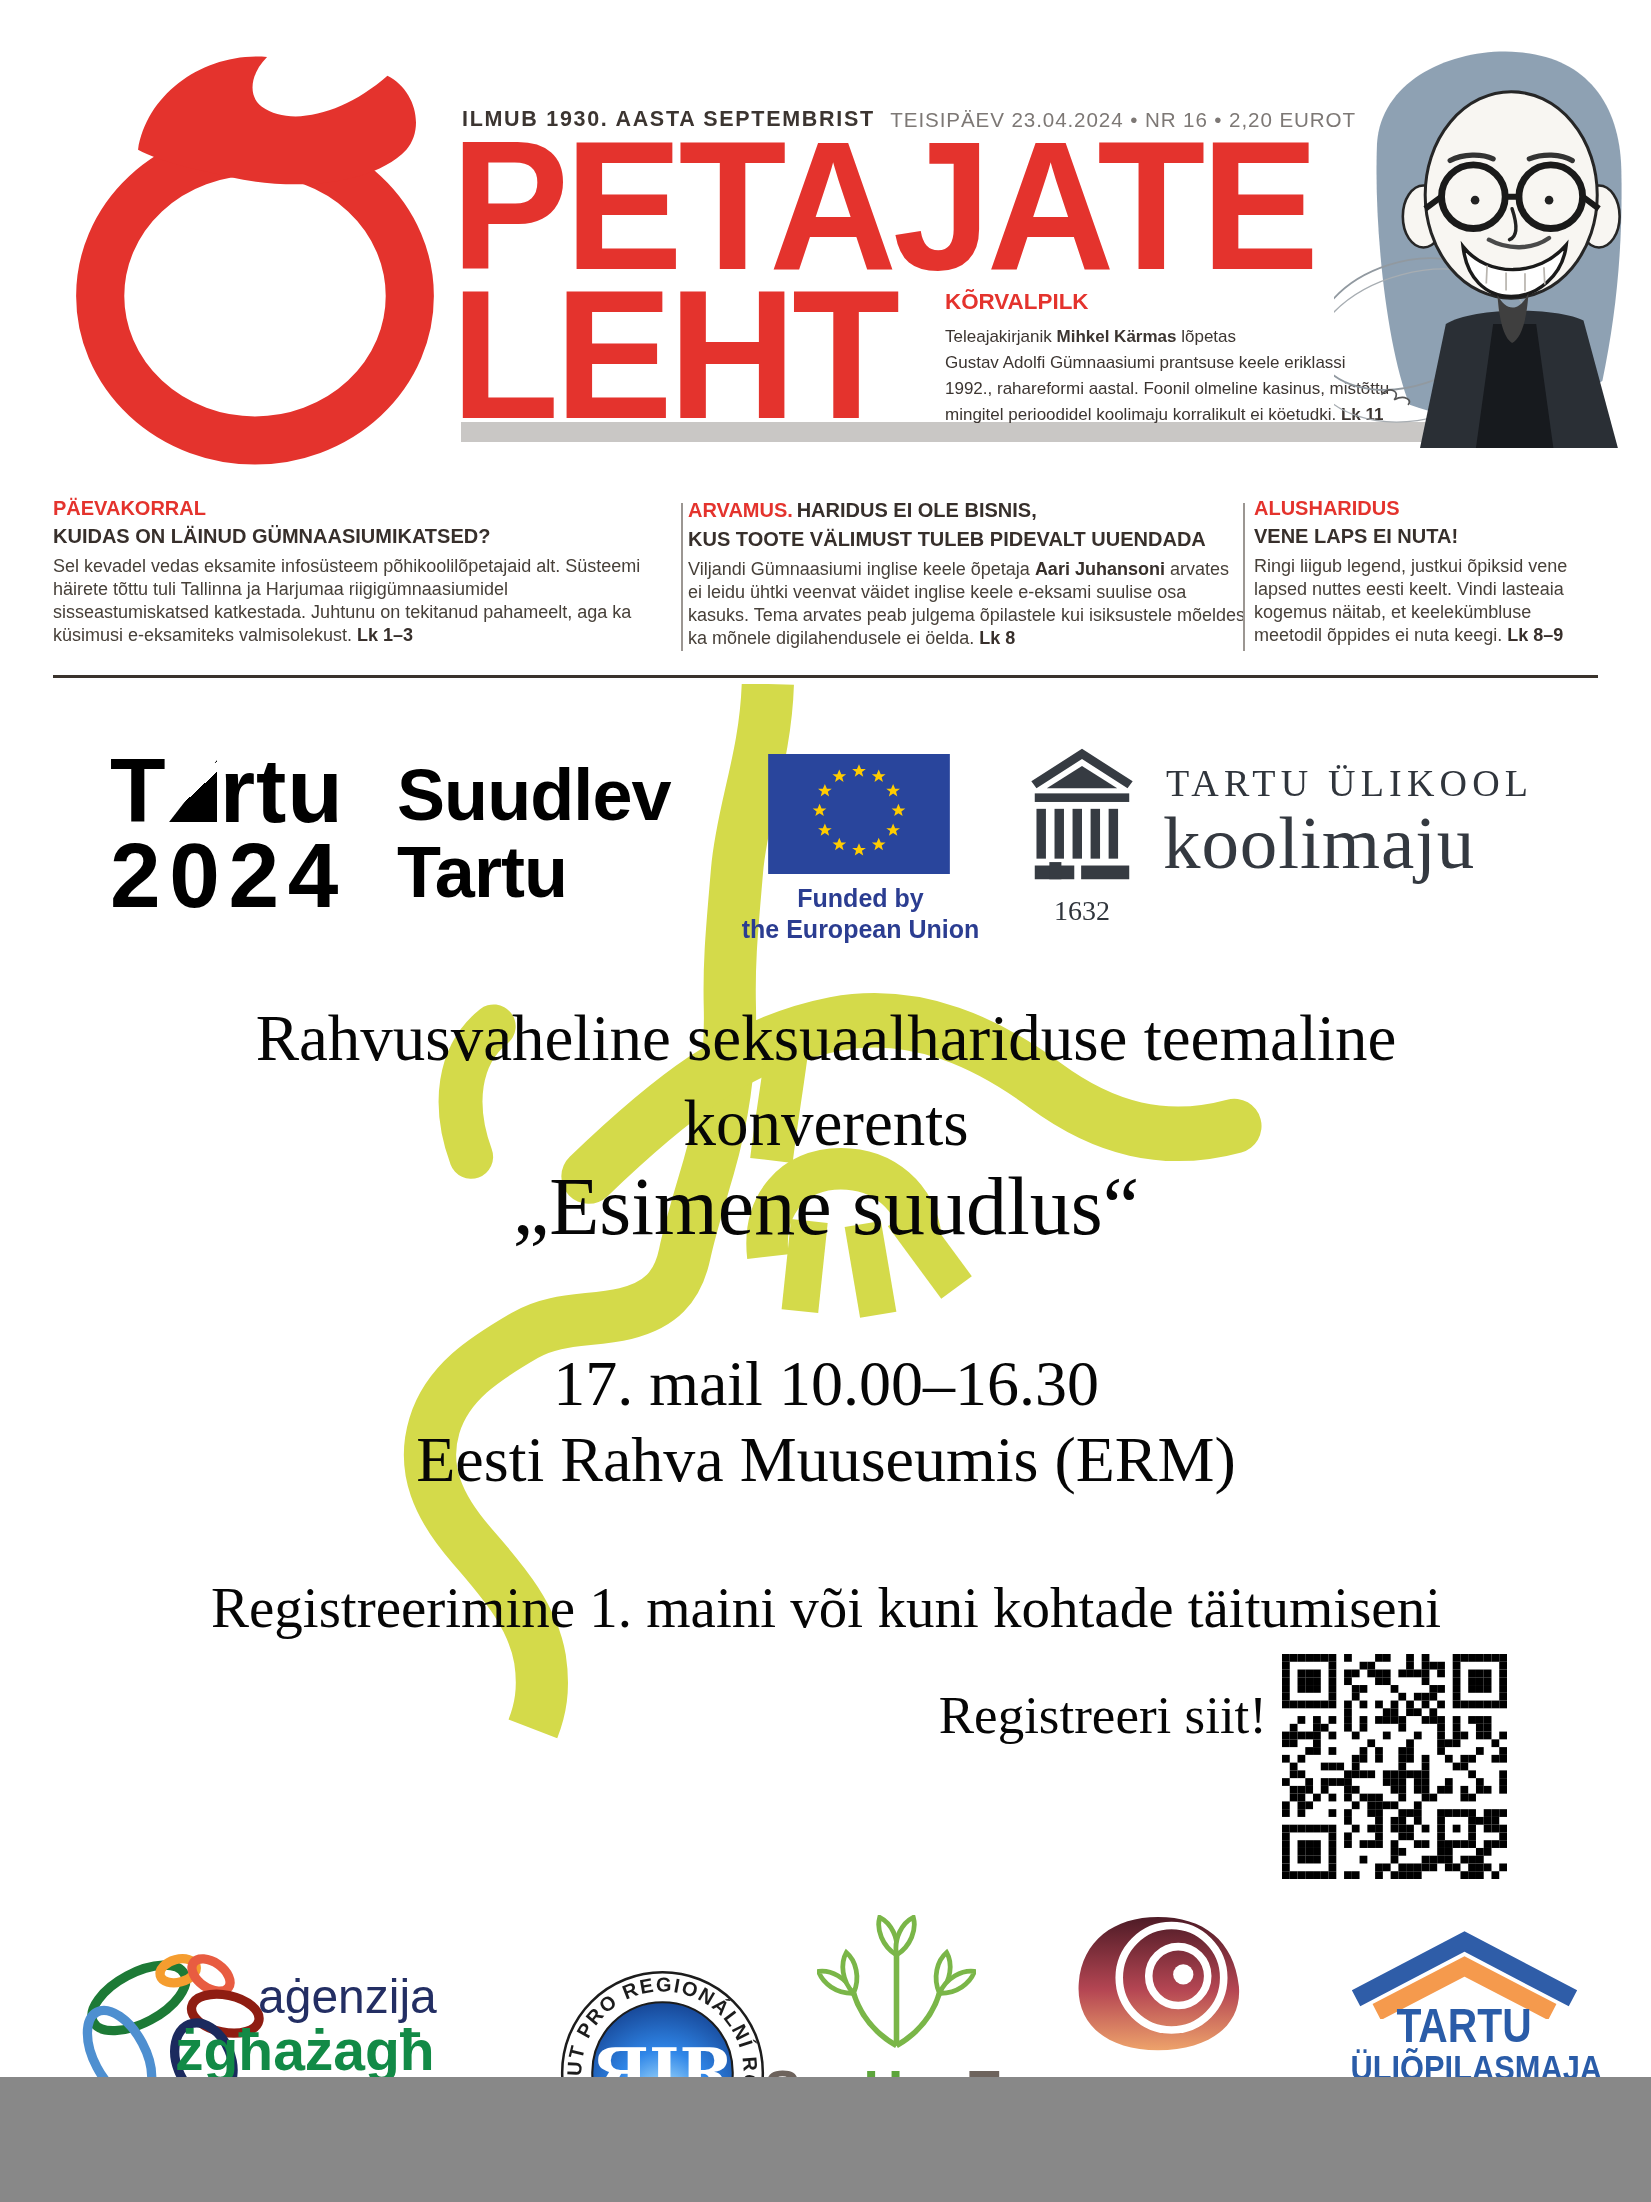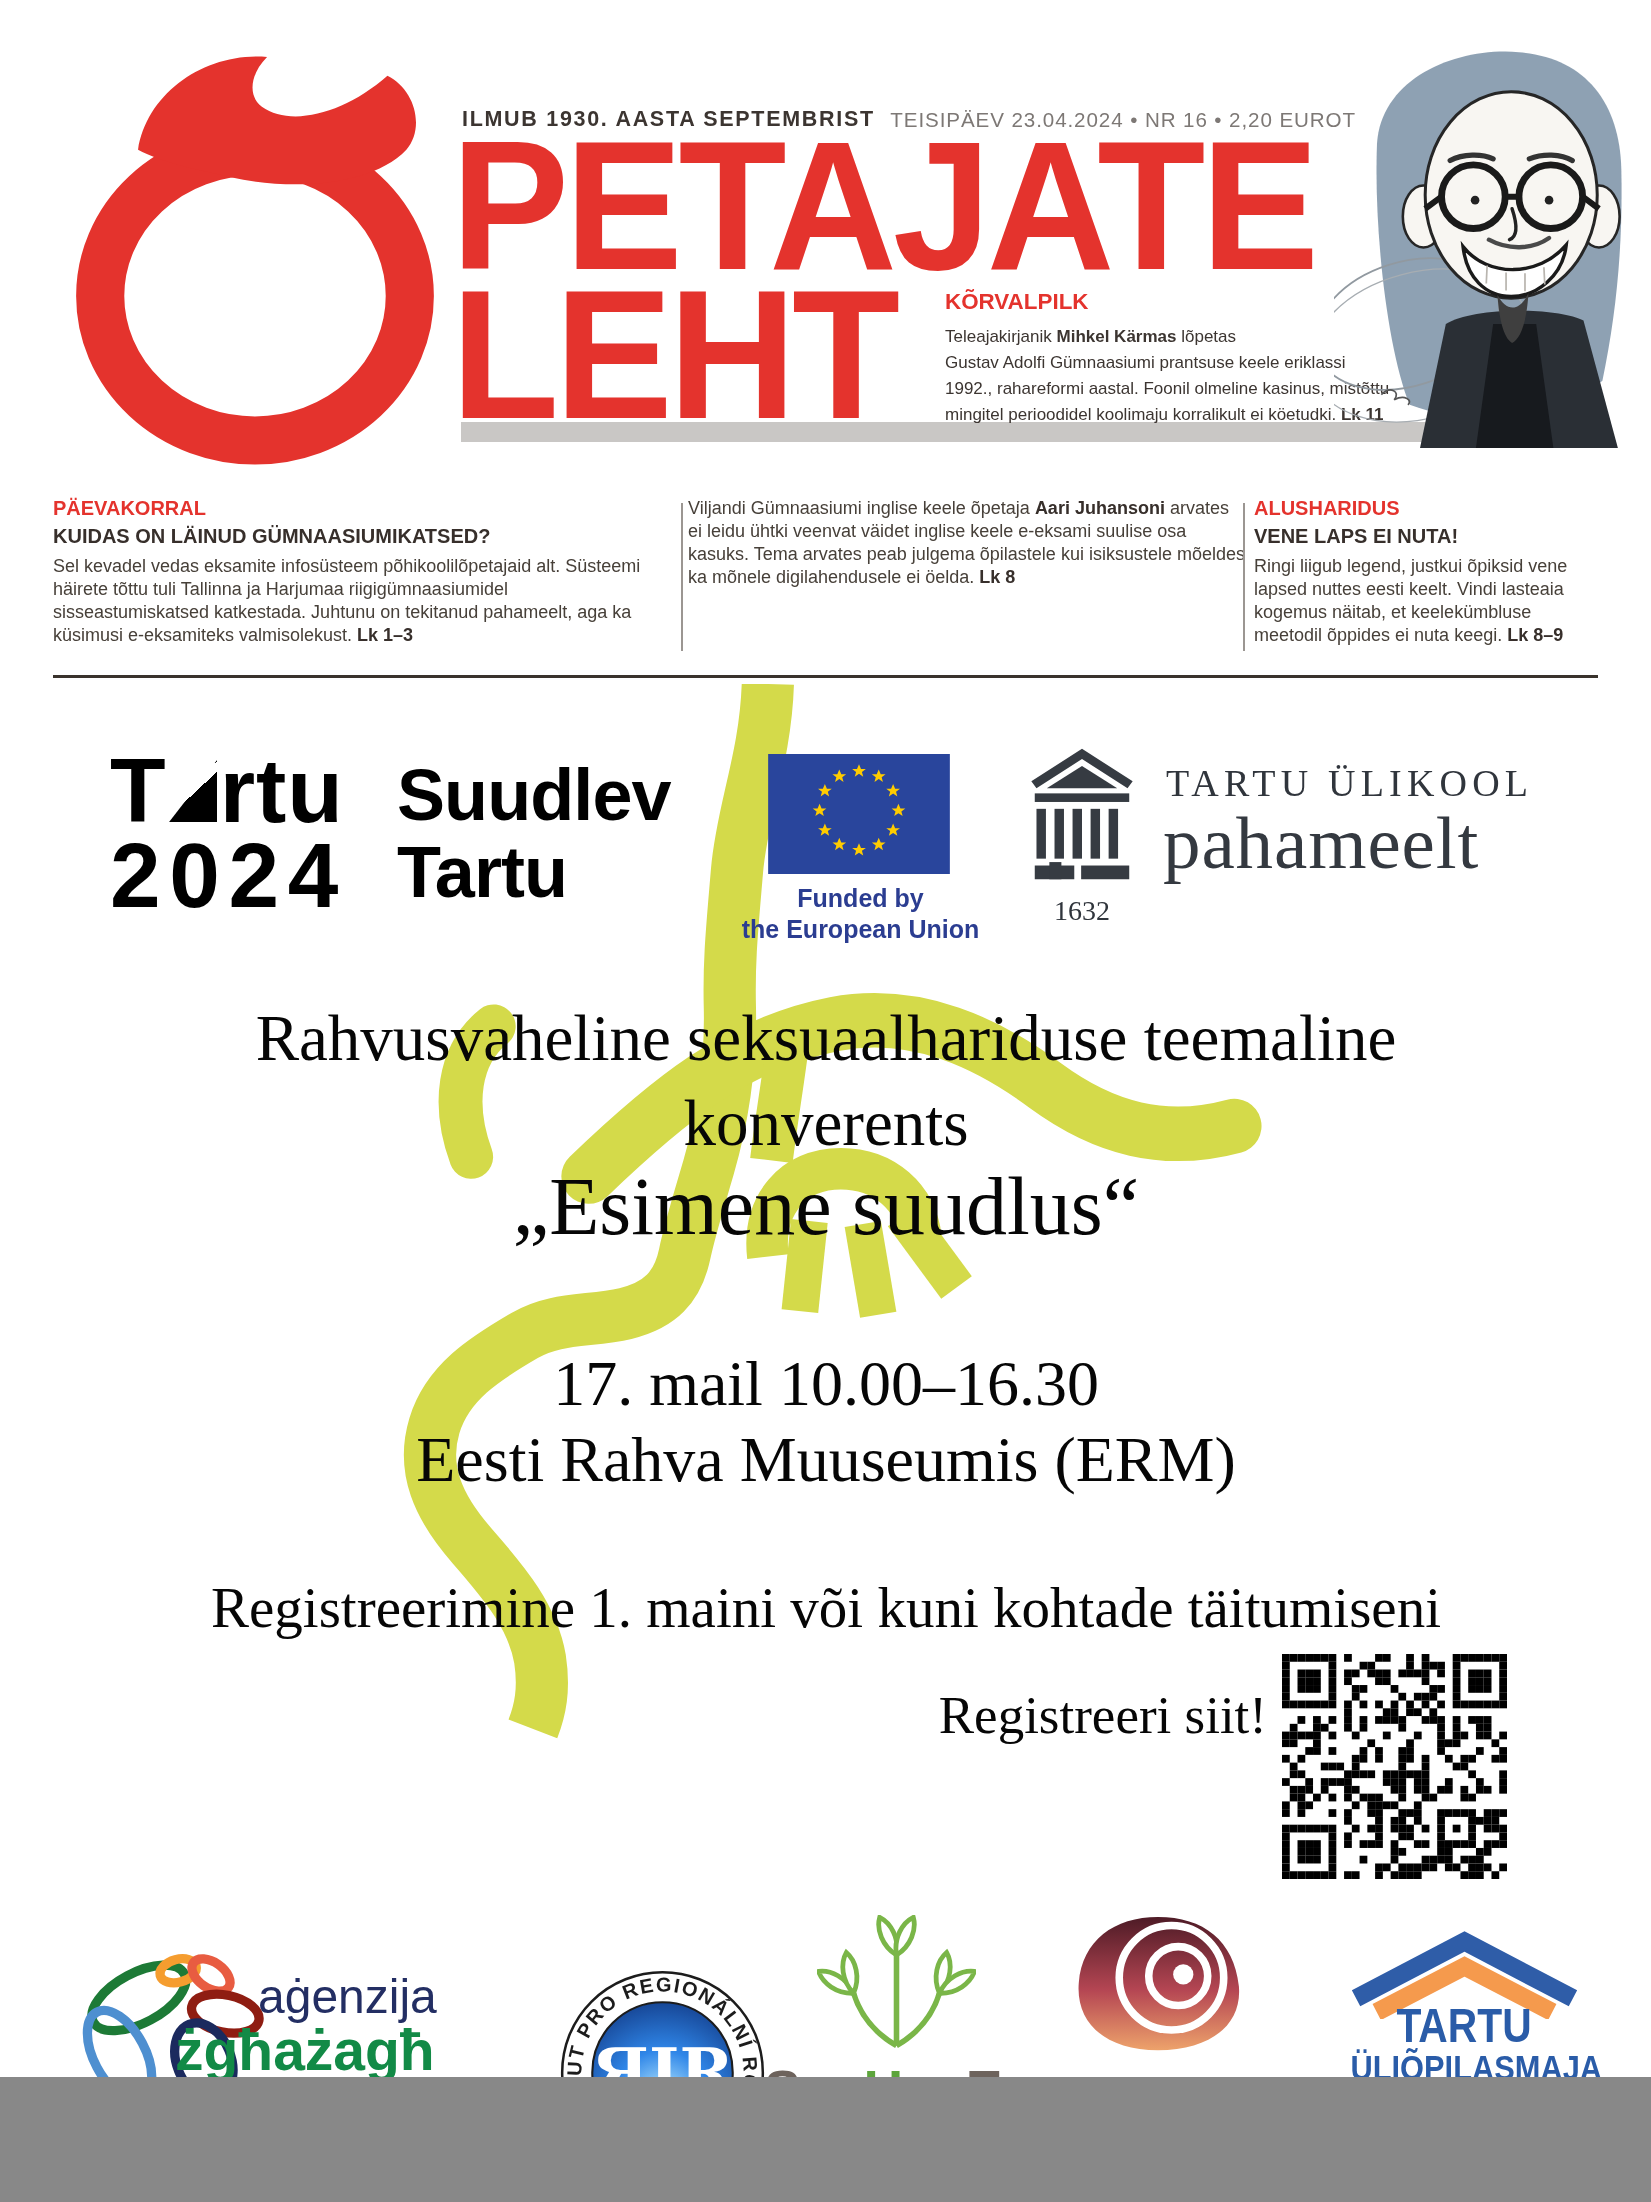--- a/index.html
+++ b/index.html
@@ -131,20 +131,25 @@
     <path d="M55,412 C65,402 78,408 70,418 C82,412 92,418 86,424" stroke="#555" stroke-width="2" fill="none"></path>
   </svg>
 
   <div class="abs teasers">
     <article class="tcol c1">
       <div class="kicker">PÄEVAKORRAL</div>
       <div class="t-head headline">KUIDAS ON LÄINUD GÜMNAASIUMIKATSED?</div>
       <p><span>Sel kevadel vedas eksamite infosüsteem põhikoolilõpetajaid alt. Süsteemi häirete tõttu tuli Tallinna ja Harjumaa riigigümnaasiumidel sisseastumiskatsed katkestada. Juhtunu on tekitanud pahameelt, aga ka küsimusi e-eksamiteks valmisolekust. </span><b>Lk 1–3</b></p>
     </article>
     <article class="tcol c2">
+      <div class="t-klein">
+        <span class="kicker">ARVAMUS.</span>
+        <span class="t-head">HARIDUS EI OLE BISNIS,</span><br>
+        <span class="t-head">KUS TOOTE VÄLIMUST TULEB PIDEVALT UUENDADA</span>
+      </div>
       <p><span>Viljandi Gümnaasiumi inglise keele õpetaja </span><b>Aari Juhansoni</b><span> arvates ei leidu ühtki veenvat väidet inglise keele e-eksami suulise osa kasuks. Tema arvates peab julgema õpilastele kui isiksustele mõeldes ka mõnele digilahendusele ei öelda. </span><b>Lk 8</b></p>
     </article>
     <article class="tcol c3">
       <div class="kicker">ALUSHARIDUS</div>
       <div class="t-head headline">VENE LAPS EI NUTA!</div>
       <p><span>Ringi liigub legend, justkui õpiksid vene lapsed nuttes eesti keelt. Vindi lasteaia kogemus näitab, et keelekümbluse meetodil õppides ei nuta keegi. </span><b>Lk 8–9</b></p>
     </article>
   </div>
   <div class="abs vdiv" style="left:681px"></div>
   <div class="abs vdiv" style="left:1243px"></div>
@@ -213,21 +218,21 @@
       <rect x="54" y="72" width="11" height="58"></rect>
       <rect x="75" y="72" width="11" height="58"></rect>
       <rect x="96" y="72" width="11" height="58"></rect>
       <rect x="10" y="138" width="46" height="16"></rect>
       <rect x="64" y="138" width="56" height="16"></rect>
       <rect x="27" y="134" width="14" height="20"></rect>
     </g>
   </svg>
   <div class="abs ut-year serif">1632</div>
   <div class="abs ut-name serif">TARTU ÜLIKOOL</div>
-  <div class="abs ut-unit serif">pahameelt</div>
+  <div class="abs ut-unit serif">koolimaju</div>
 
   <div class="abs center serif ad-title2 z2">konverents</div>
   <div class="abs center serif ad-title1 z2">Rahvusvaheline seksuaalhariduse teemaline</div>
   <div class="abs center serif ad-event z2">„Esimene suudlus“</div>
   <div class="abs center serif ad-date z2">17. mail 10.00–16.30</div>
   <div class="abs center serif ad-venue z2">Eesti Rahva Muuseumis (ERM)</div>
   <div class="abs center serif ad-reg z2">Registreerimine 1. maini või kuni kohtade täitumiseni</div>
   <div class="abs serif ad-cta z2">Registreeri siit!</div>
 
   <svg class="abs z2" style="left:1282px;top:1654px" width="225" height="225" viewBox="0 0 261 261">

